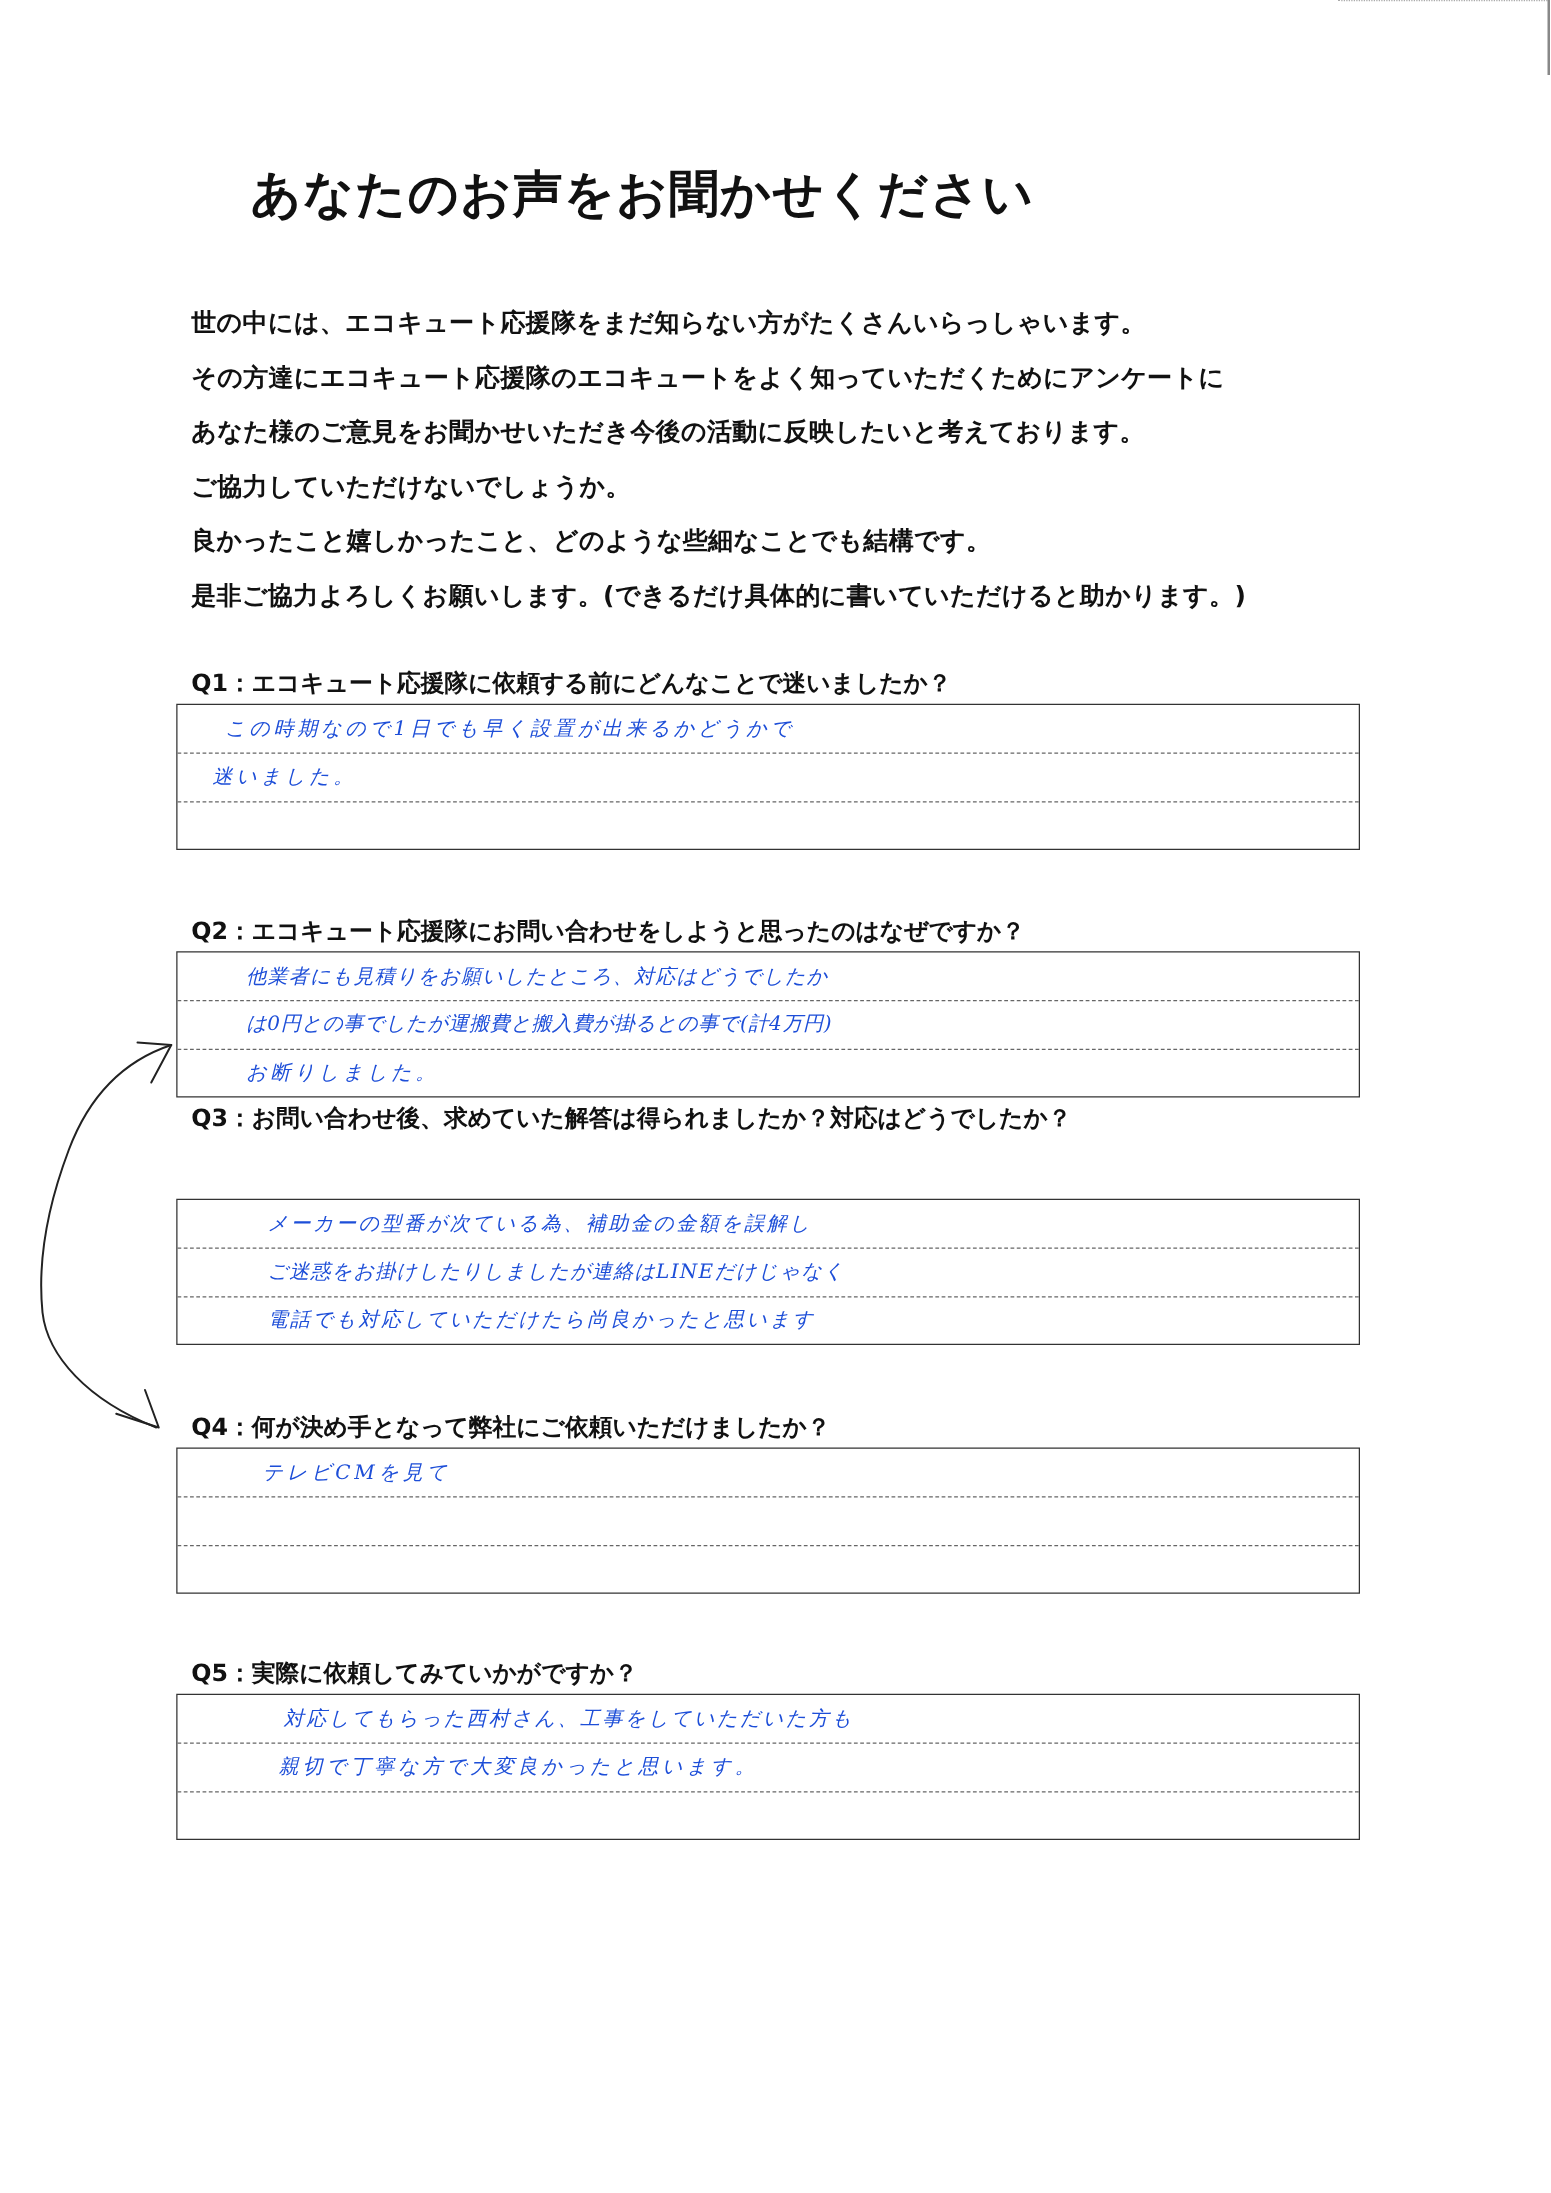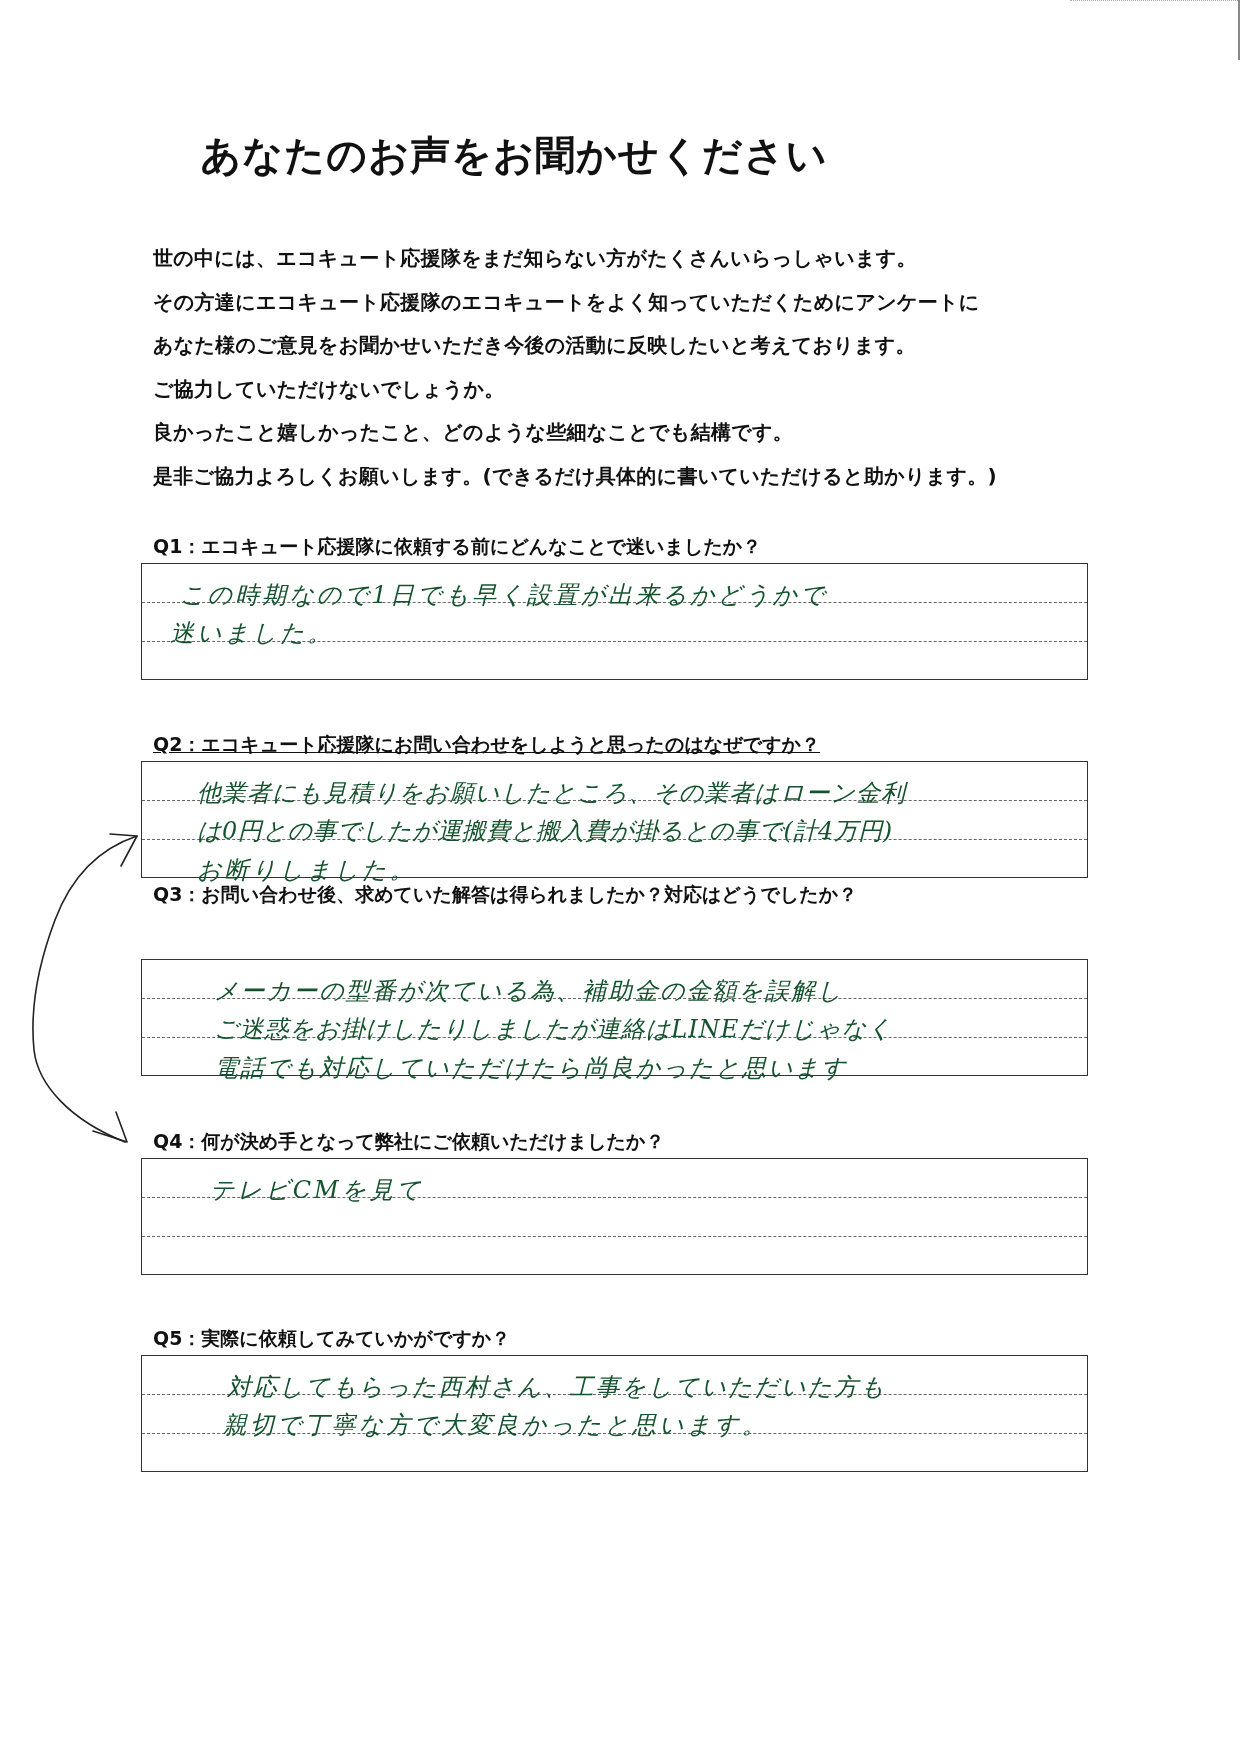--- a/index.html
+++ b/index.html
@@ -25,22 +25,22 @@
     }
     .rule {
       position: absolute; left: 0; right: 0; height: 0;
       border-top: 1.5px dashed #666;
     }
     .rule.r1 { top: 38px; }
     .rule.r2 { top: 77px; }
     .hw-line {
       position: absolute; left: 38px; right: 10px; height: 38px;
       font-family: "DejaVu Serif", serif; font-style: italic;
-      font-size: 24px; line-height: 38px; white-space: nowrap; overflow: visible;
-      color: #14532d; letter-spacing: 3px; margin-top: 12px;
+      font-size: 16px; line-height: 38px; white-space: nowrap; overflow: visible;
+      color: #1d4ed8; letter-spacing: 3px;
     }
     .hw-line.l1 { top: 0px; }
     .hw-line.l2 { top: 38px; }
     .hw-line.l3 { top: 77px; }
     .arrow-svg { position: absolute; left: 0; top: 0; }
     .scan-mark { position: absolute; left: 1070px; top: 0; width: 168px; height: 2px; border-top: 1px dotted #aaa; }
     .scan-edge { position: absolute; left: 1238px; top: 0; width: 2px; height: 60px; background: #888; }
   </style>
 </head>
 <body>
@@ -61,25 +61,25 @@
 
 <div class="q-label" style="top:534px;">Q1：エコキュート応援隊に依頼する前にどんなことで迷いましたか？</div>
 <div class="answer-box" style="top:563px;">
   <div class="rule r1"></div>
   <div class="rule r2"></div>
   <div class="hw-line l1">この時期なので1日でも早く設置が出来るかどうかで</div>
   <div class="hw-line l2" style="left:28px;">迷いました。</div>
   <div class="hw-line l3"></div>
 </div>
 
-<div class="q-label" style="top:732px;text-decoration:underline;">Q2：エコキュート応援隊にお問い合わせをしようと思ったのはなぜですか？</div>
+<div class="q-label" style="top:732px;">Q2：エコキュート応援隊にお問い合わせをしようと思ったのはなぜですか？</div>
 <div class="answer-box" style="top:761px;">
   <div class="rule r1"></div>
   <div class="rule r2"></div>
-  <div class="hw-line l1" style="left:55px; letter-spacing:1px;">他業者にも見積りをお願いしたところ、その業者はローン金利</div>
+  <div class="hw-line l1" style="left:55px; letter-spacing:1px;">他業者にも見積りをお願いしたところ、対応はどうでしたか</div>
   <div class="hw-line l2" style="left:55px; letter-spacing:0.5px;">は0円との事でしたが運搬費と搬入費が掛るとの事で(計4万円)</div>
   <div class="hw-line l3" style="left:55px;">お断りしました。</div>
 </div>
 
 <div class="q-label" style="top:882px;">Q3：お問い合わせ後、求めていた解答は得られましたか？対応はどうでしたか？</div>
 <div class="answer-box" style="top:959px;">
   <div class="rule r1"></div>
   <div class="rule r2"></div>
   <div class="hw-line l1" style="left:72px; letter-spacing:2px;">メーカーの型番が次ている為、補助金の金額を誤解し</div>
   <div class="hw-line l2" style="left:72px; letter-spacing:1px;">ご迷惑をお掛けしたりしましたが連絡はLINEだけじゃなく</div>

